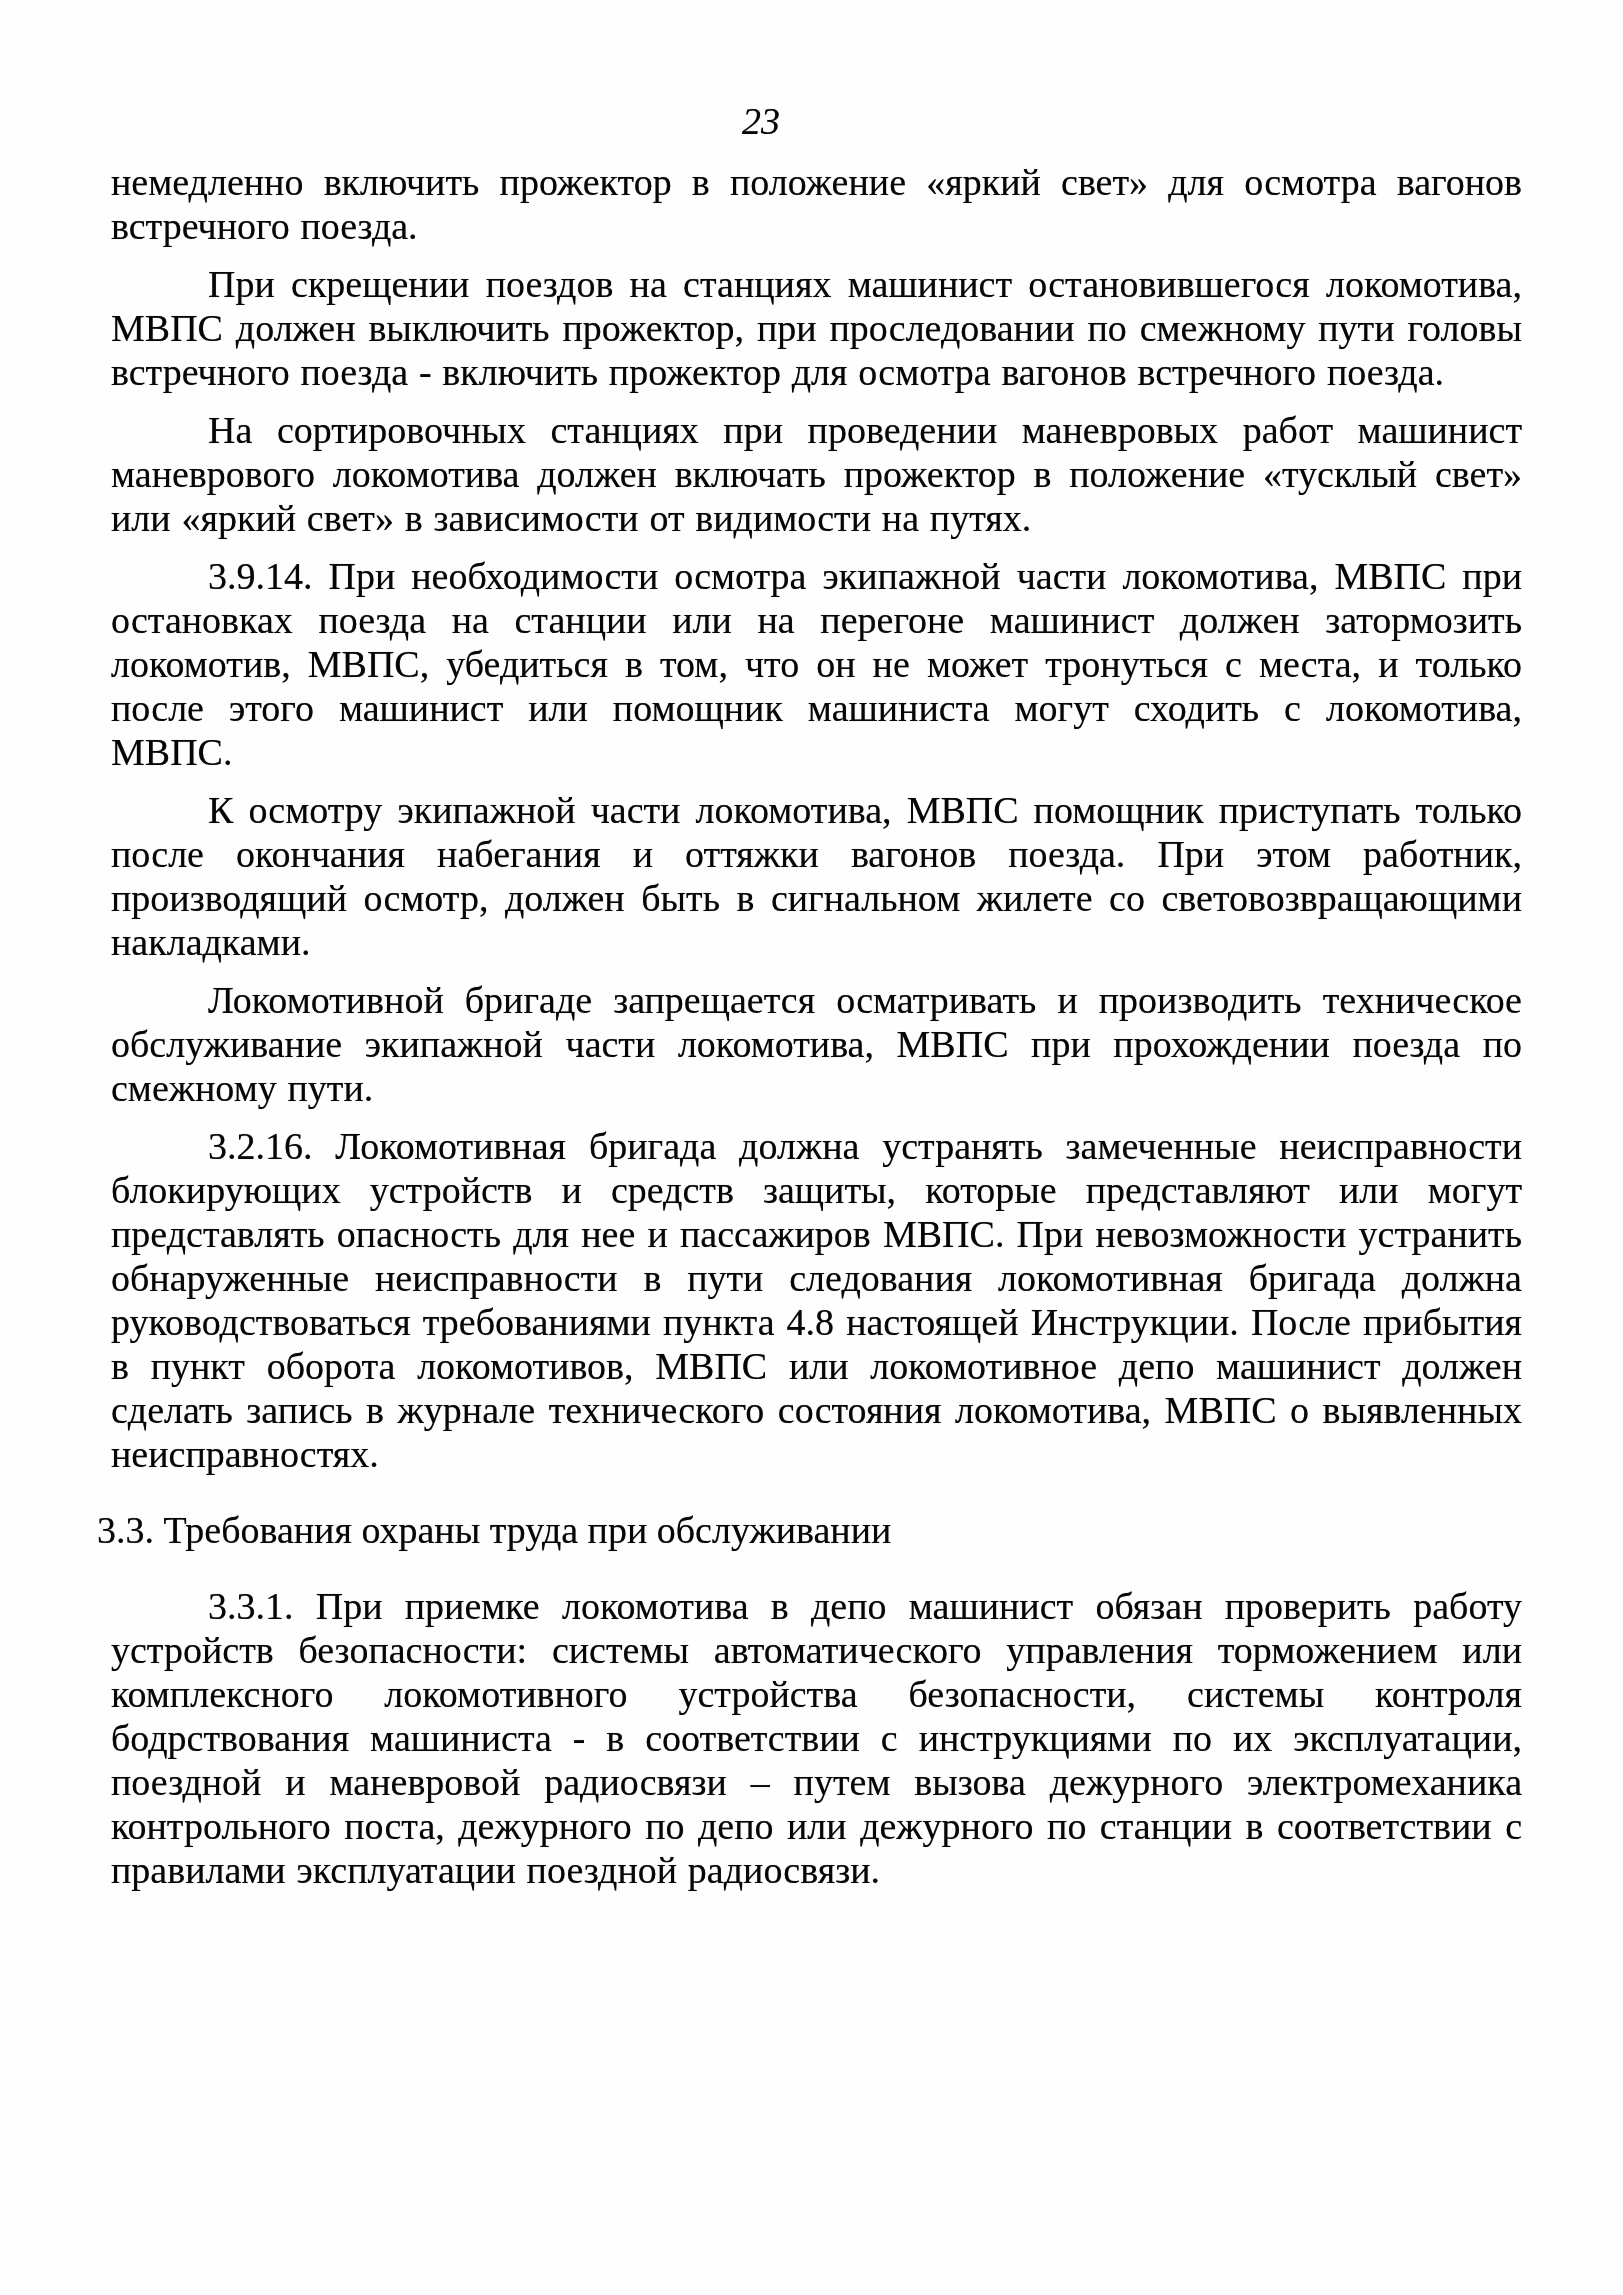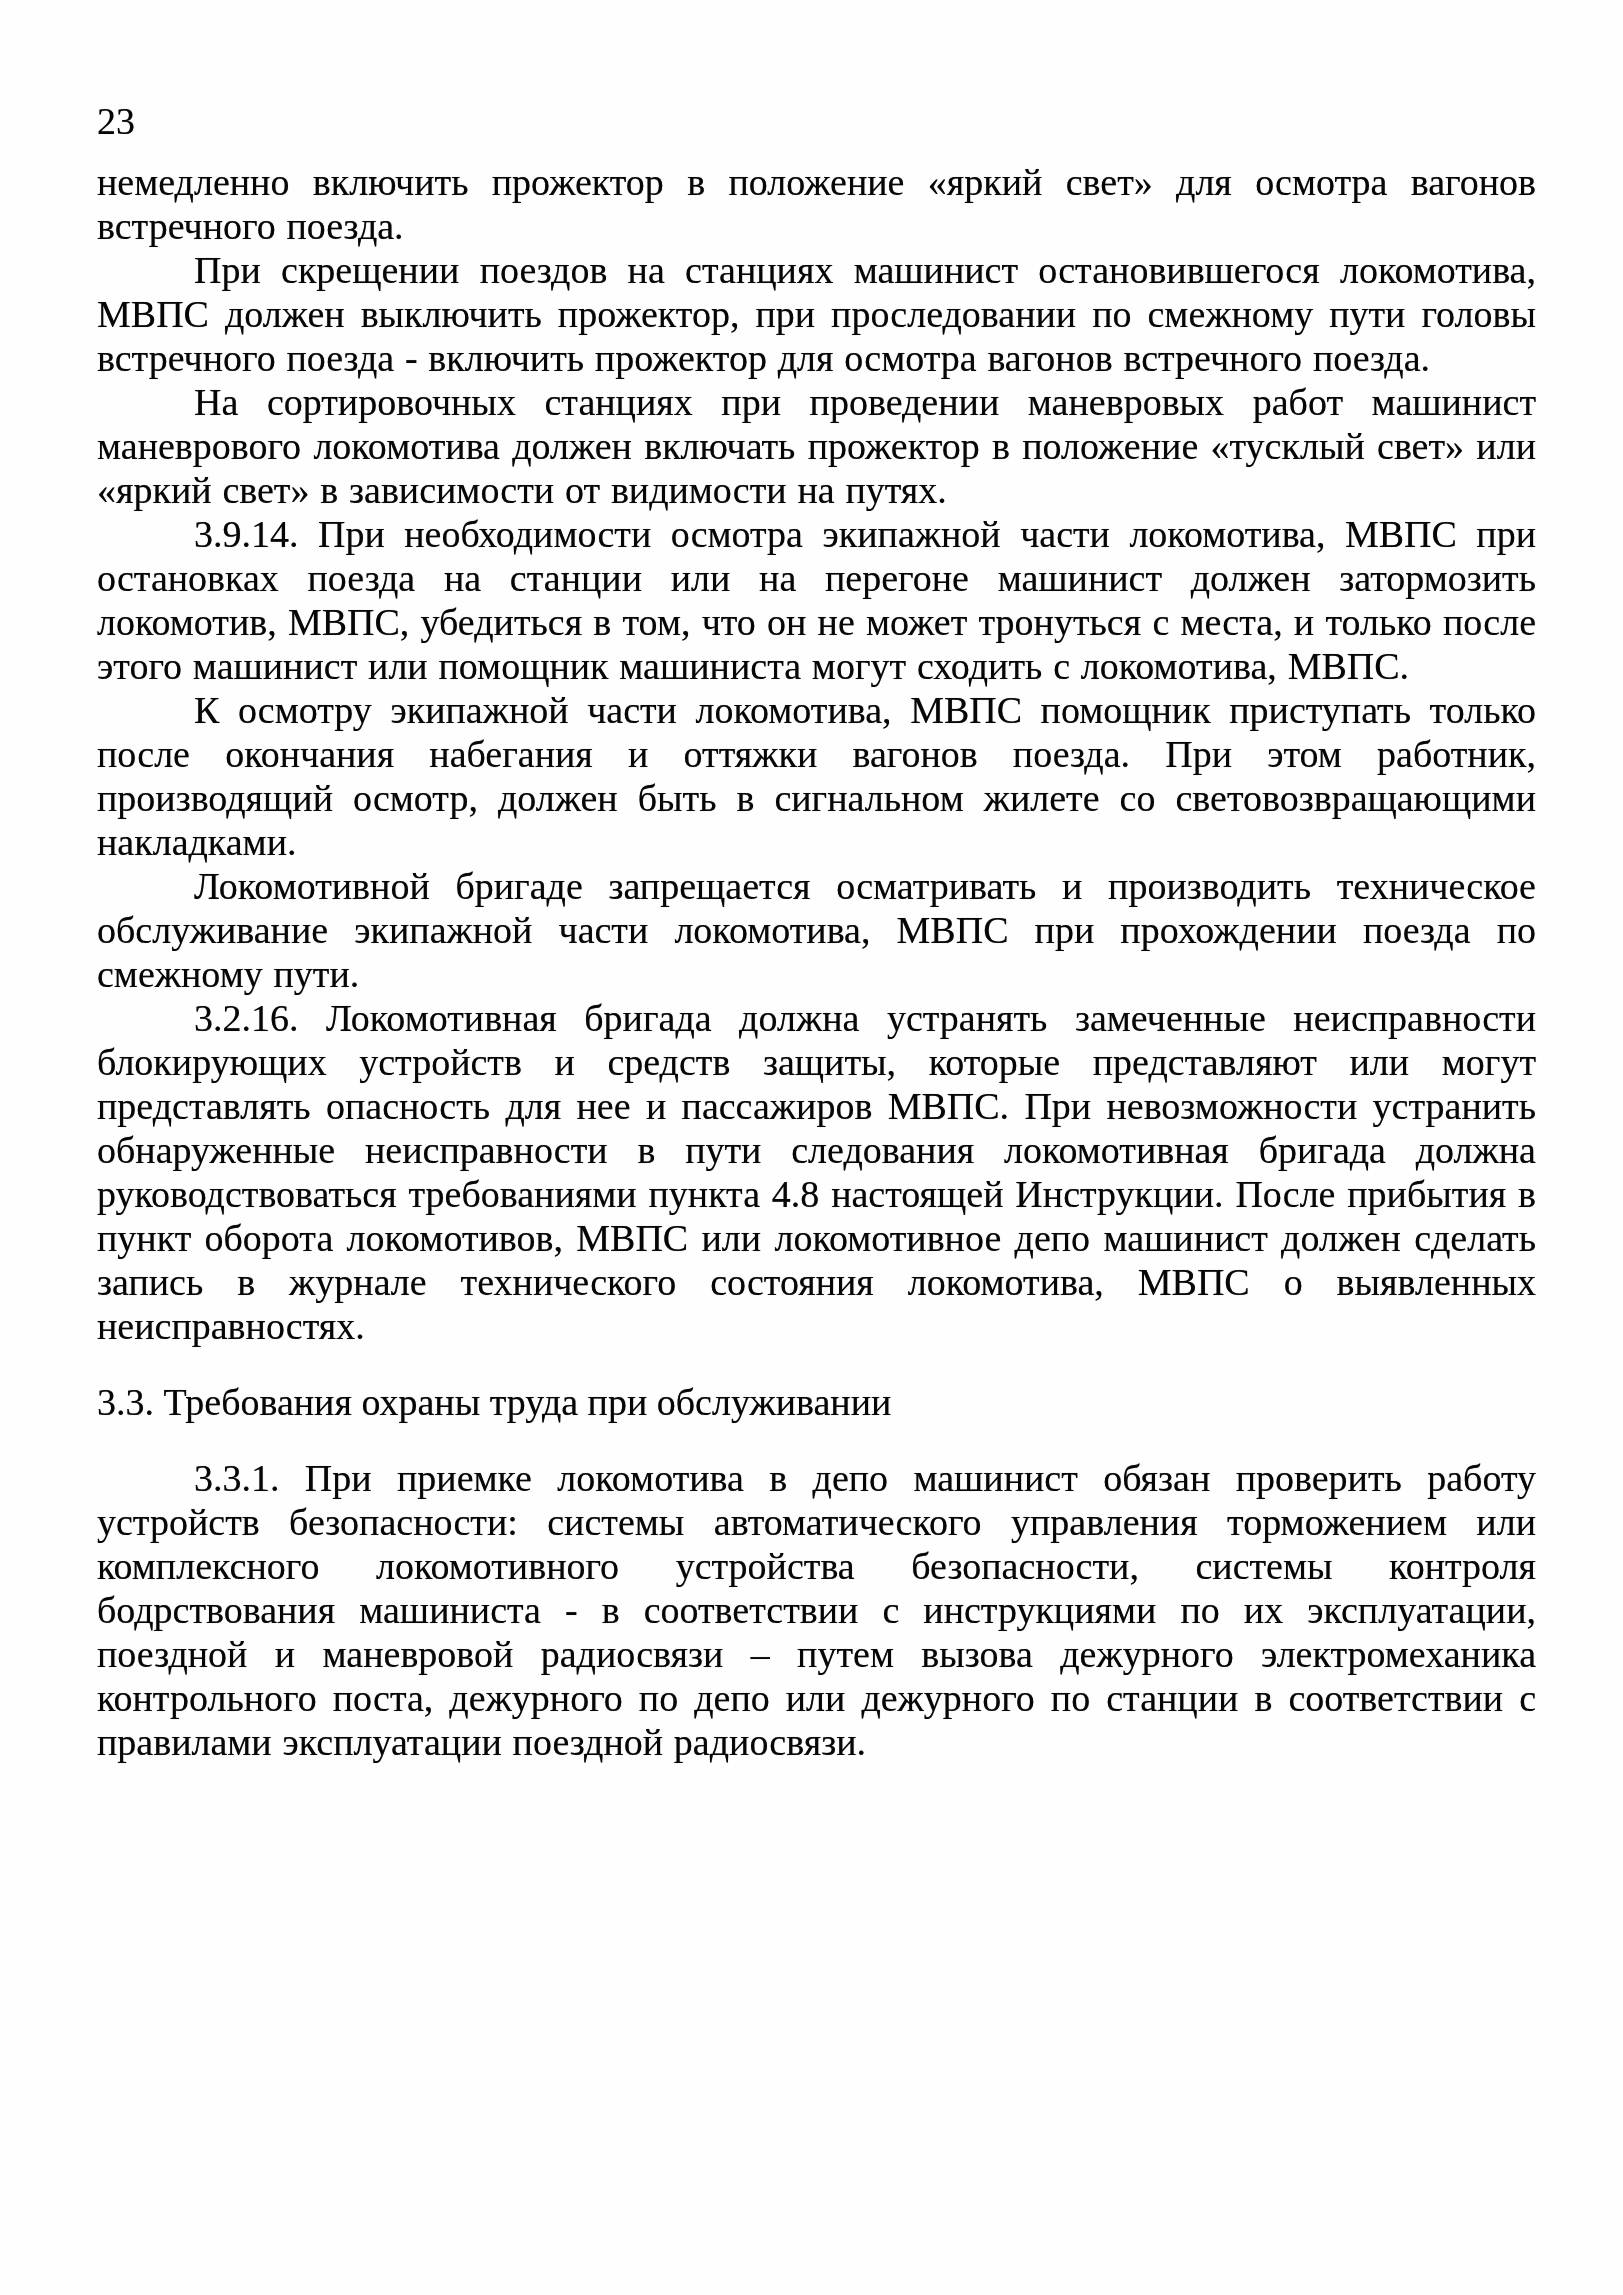--- a/index.html
+++ b/index.html
@@ -19,25 +19,27 @@
     left: 97px;
     top: 99px;
     width: 1439px;
     color: #060606;
     font-family: "Liberation Serif", "DejaVu Serif", serif;
     font-size: 38px;
     line-height: 44px;
     text-shadow: 0 0 0.7px rgba(0,0,0,0.55);
   }
   .page-number {
+    text-align: center;
     padding-right: 111px; 
     margin: 0 0 17px 0;
+    font-style: italic;
   }
   p.para {
-    margin: 0;
+    margin: 14px;
     text-align: justify;
     word-spacing: 1.3px;
   }
   p.para.indent {
     text-indent: 97px;
   }
   .heading {
     margin: 32px 0;
     text-align: left;
   }

